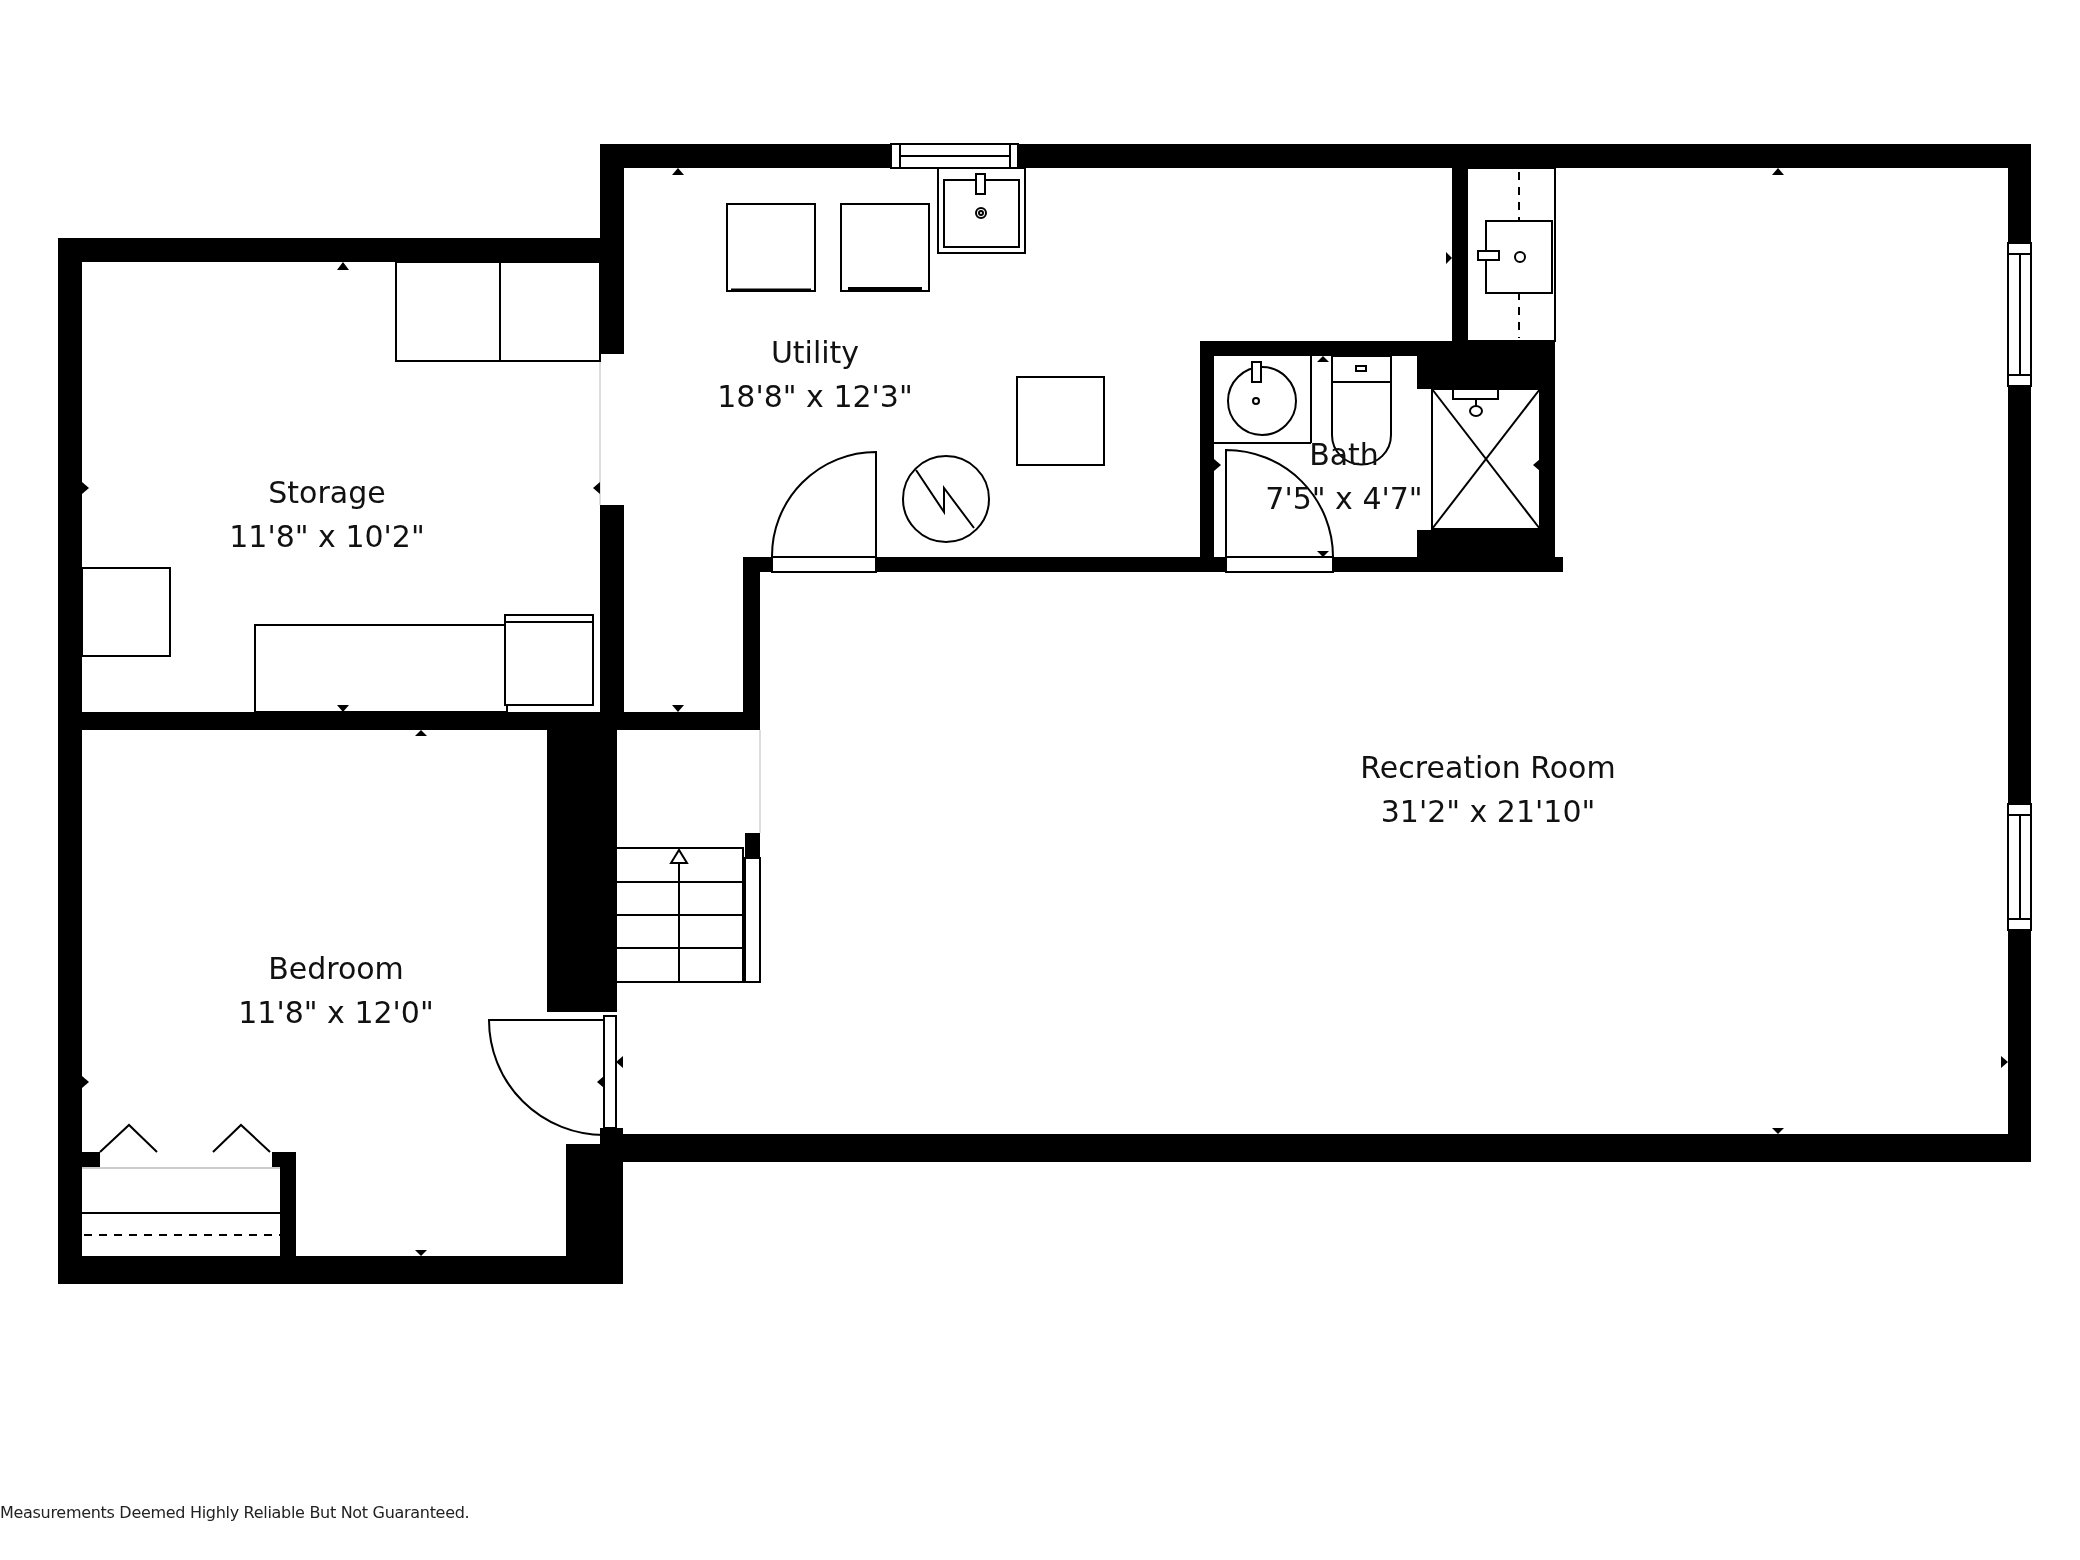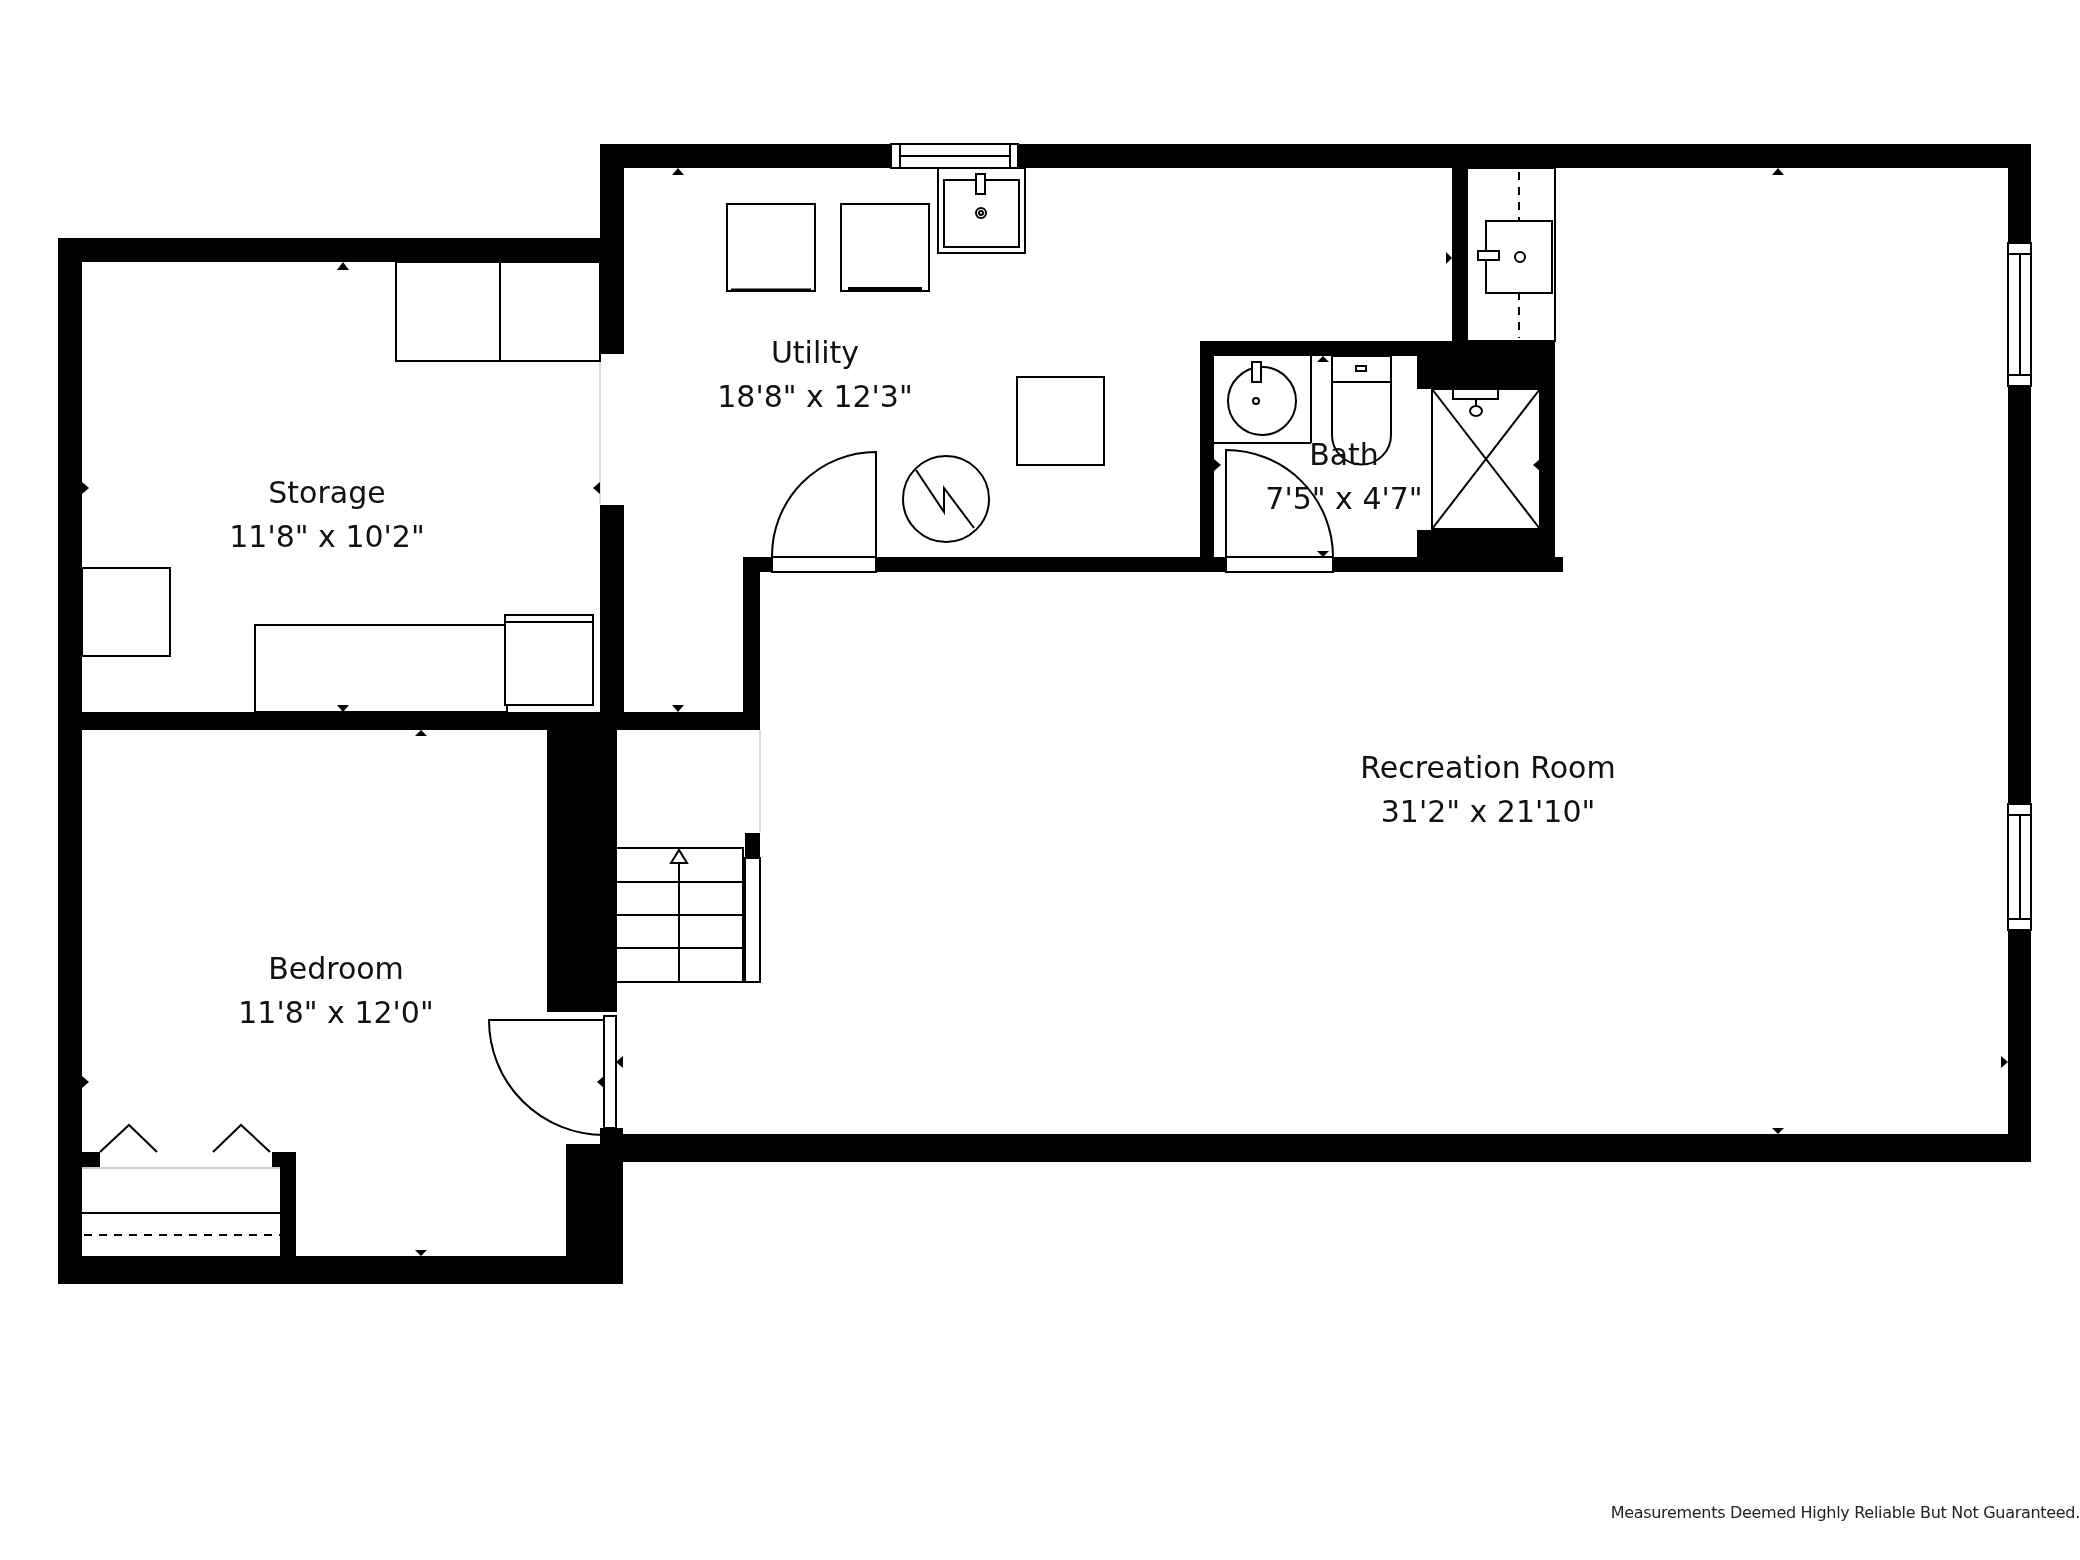--- a/index.html
+++ b/index.html
@@ -4,21 +4,21 @@
 <style>
   html, body { margin: 0; padding: 0; background: #ffffff; }
   body { width: 2080px; height: 1560px; overflow: hidden; position: relative; font-family: "DejaVu Sans", "Liberation Sans", sans-serif; }
   #plan { position: absolute; left: 0; top: 0; width: 2080px; height: 1560px; }
   .wall { fill: #000000; }
   .fx { fill: #ffffff; stroke: #000000; stroke-width: 2; }
   .ln { stroke: #000000; stroke-width: 2; fill: none; }
   .dash { stroke: #000000; stroke-width: 2; stroke-dasharray: 8 7; fill: none; }
   .mk { fill: #000000; }
   .room-label { font-family: "DejaVu Sans", "Liberation Sans", sans-serif; font-size: 30px; fill: #111111; text-anchor: middle; }
-  .footer { position: absolute; left: 0; width: 2080px; top: 1503px; text-align: right; font-family: "DejaVu Sans", "Liberation Sans", sans-serif; font-size: 16px; color: #222222; letter-spacing: -0.3px; }
+  .footer { position: absolute; left: 0; width: 2080px; top: 1503px; text-align: left; font-family: "DejaVu Sans", "Liberation Sans", sans-serif; font-size: 16px; color: #222222; letter-spacing: -0.3px; }
 </style>
 </head>
 <body>
 
 <svg id="plan" viewBox="0 0 2080 1560" xmlns="http://www.w3.org/2000/svg">
 
   <g>
 
     <rect class="wall" x="600" y="144" width="1431" height="24"></rect>
 

